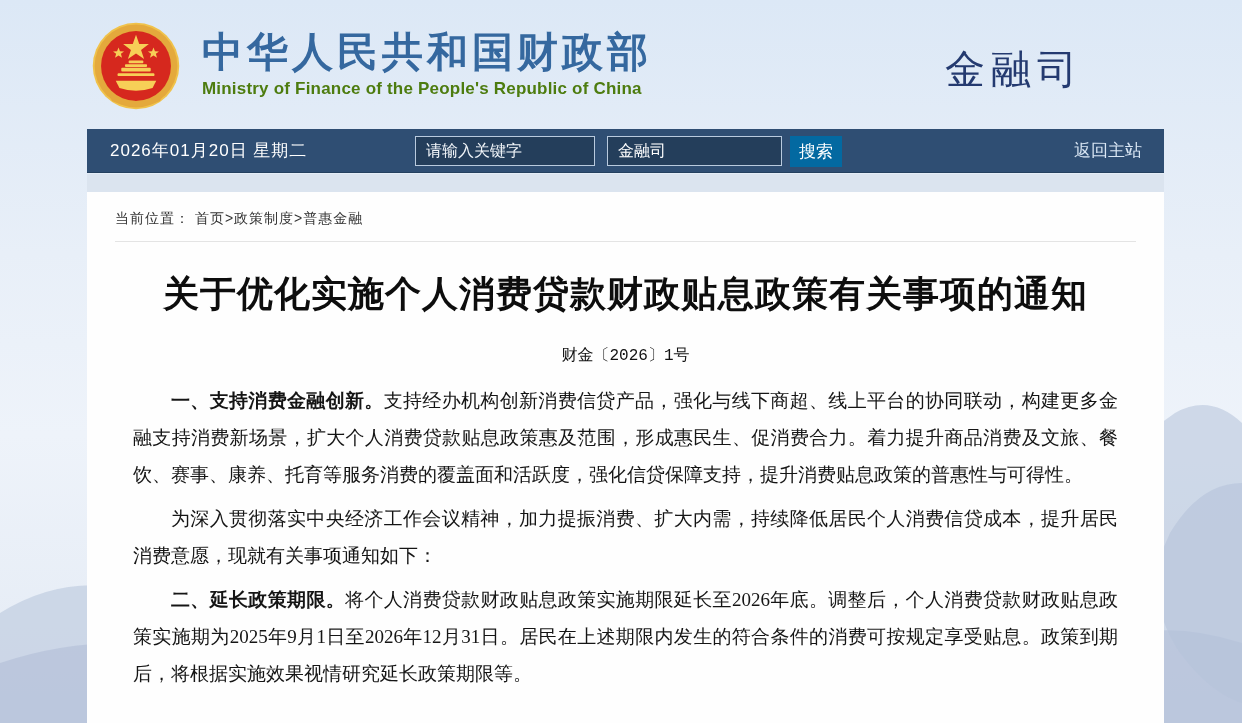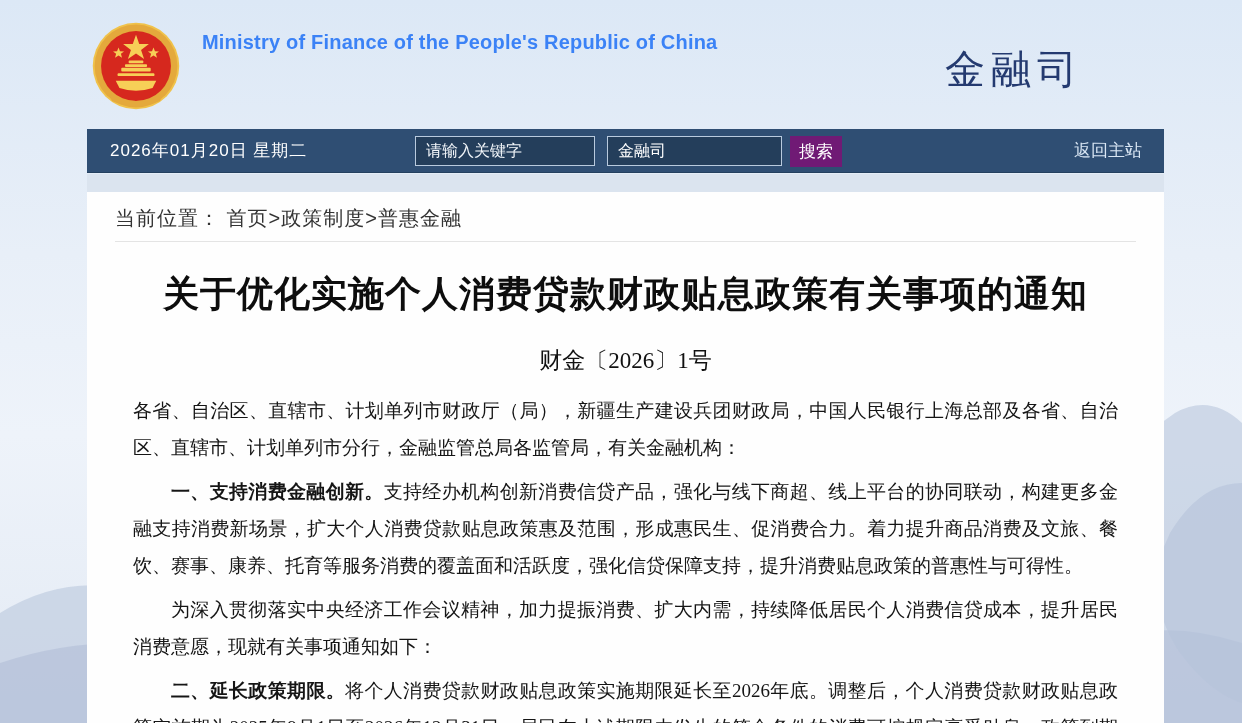--- a/index.html
+++ b/index.html
@@ -17,21 +17,21 @@
 
   
   .site-header { position: absolute; top: 0; left: 0; width: 1242px; height: 129px; z-index: 2; }
   .emblem { position: absolute; left: 90px; top: 20px; width: 92px; height: 92px; }
   .brand { position: absolute; left: 202px; top: 28px; }
   .brand-cn {
     font-size: 41px; font-weight: 700; color: #35689f;
     letter-spacing: 4px; line-height: 48px;
   }
   .brand-en {
-    font-size: 20px; font-weight: 700; color: #3b82f6; margin-top: 3px; letter-spacing: 0.2px;
+    font-size: 17px; font-weight: 700; color: #4d7c0f; margin-top: 3px; letter-spacing: 0.2px;
   }
   .dept-name {
     position: absolute; left: 945px; top: 42px;
     font-family: "Liberation Serif", "DejaVu Serif", serif;
     font-size: 40px; color: #243a70; letter-spacing: 6px; font-weight: 500;
   }
 
   
   .navbar {
     position: absolute; left: 87px; top: 129px; width: 1077px; height: 44px;
@@ -48,56 +48,56 @@
     font-family: "Liberation Sans", "DejaVu Sans", sans-serif;
   }
   .search-input::placeholder { color: #f2f6fa; opacity: 1; }
   .scope-select {
     position: absolute; left: 520px; top: 7px; width: 175px; height: 30px;
     background: #243e5b; border: 1px solid #b9cade; color: #ffffff;
     font-size: 16px; line-height: 28px; padding: 0 10px; cursor: pointer;
   }
   .search-btn {
     position: absolute; left: 703px; top: 7px; width: 52px; height: 31px;
-    background: #701a75; border: none; color: #ffffff; font-size: 17px;
+    background: #0369a1; border: none; color: #ffffff; font-size: 17px;
     cursor: pointer; font-family: "Liberation Sans", "DejaVu Sans", sans-serif;
   }
   .home-link {
     position: absolute; right: 22px; top: 0; height: 44px; line-height: 44px;
     color: #d9e6f4; font-size: 17px; text-decoration: none; cursor: pointer;
   }
 
   
   .sub-band {
     position: absolute; left: 87px; top: 174px; width: 1077px; height: 18px;
     background: #dbe4ef; z-index: 2;
   }
 
   
   .panel {
     position: absolute; left: 87px; top: 192px; width: 1077px; height: 531px;
     background: #fefefe; z-index: 2; padding: 14px 28px 0 28px;
   }
   .breadcrumb {
-    font-size: 20px; color: #333333; line-height: 24px; letter-spacing: 1px;
+    font-size: 14px; color: #333333; line-height: 24px; letter-spacing: 1px;
   }
   .breadcrumb a { color: #333333; text-decoration: none; cursor: pointer; }
   .crumb-sep { color: #333333; }
   .breadcrumb-rule {
     border: none; border-top: 1px solid #e4e4e4; margin-top: 11px;
   }
   .doc-title {
     margin-top: 28px; text-align: center;
     font-family: "Liberation Serif", "DejaVu Serif", serif;
     font-size: 36px; font-weight: 700; color: #0d0d0d; letter-spacing: 1px;
   }
   .doc-number {
     margin-top: 26px; text-align: center;
-    font-family: Liberation Serif, serif;
-    font-size: 23px; color: #111111;
+    font-family: Liberation Mono, monospace;
+    font-size: 16px; color: #111111;
   }
   .article-body {
     margin-top: 16px; padding: 0 18px;
     font-family: "Liberation Serif", "DejaVu Serif", serif;
     font-size: 19px; color: #151515; line-height: 37px; text-align: justify;
   }
   .article-body p { margin-bottom: 7px; }
   .article-body p.indent { text-indent: 2em; }
   .para-lead { font-weight: 700; font-family: "Liberation Sans", "DejaVu Sans", sans-serif; }
 </style>
@@ -119,20 +119,21 @@
     <polygon points="31,30 32.6,34 37,34.2 33.6,36.8 34.8,41 31,38.5 27.2,41 28.4,36.8 25,34.2 29.4,34" fill="#f7cf57"></polygon>
     <polygon points="69,30 70.6,34 75,34.2 71.6,36.8 72.8,41 69,38.5 65.2,41 66.4,36.8 63,34.2 67.4,34" fill="#f7cf57"></polygon>
     <rect x="34" y="52" width="32" height="4" rx="1" fill="#f7cf57"></rect>
     <rect x="30" y="58" width="40" height="3" rx="1" fill="#f7cf57"></rect>
     <rect x="38" y="48" width="24" height="3" rx="1" fill="#f7cf57"></rect>
     <rect x="42" y="44" width="16" height="3" rx="1" fill="#f7cf57"></rect>
     <path d="M28,66 L72,66 L68,74 Q50,80 32,74 Z" fill="#f7cf57"></path>
     <path d="M20,80 Q50,96 80,80 L76,88 Q50,100 24,88 Z" fill="#e4a93c"></path>
   </svg>
   <div class="brand">
+    <div class="brand-cn">中华人民共和国财政部</div>
     <div class="brand-en">Ministry of Finance of the People's Republic of China</div>
   </div>
   <div class="dept-name">金融司</div>
 </header>
 
 <nav class="navbar">
   <span class="nav-date">2026年01月20日  星期二</span>
   <input class="search-input" type="text" placeholder="请输入关键字" style="">
   <div class="scope-select">金融司</div>
   <button class="search-btn">搜索</button>
@@ -145,18 +146,17 @@
   <div class="breadcrumb">
     <span>当前位置：</span>
     <a>首页</a><span class="crumb-sep">&gt;</span><a>政策制度</a><span class="crumb-sep">&gt;</span><a>普惠金融</a>
   </div>
   <hr class="breadcrumb-rule">
 
   <h1 class="doc-title">关于优化实施个人消费贷款财政贴息政策有关事项的通知</h1>
   <div class="doc-number">财金〔2026〕1号</div>
 
   <article class="article-body">
-    <p><span>各省、自治区、直辖市、计划单列市财政厅（局），新疆生产建设兵团财政局，中国人民银行上海总部及各省、自治区、直辖市、计划单列市分行，金融监管总局各监管局，有关金融机构：</span></p>
     <p class="indent"><span class="para-lead">一、支持消费金融创新。</span><span>支持经办机构创新消费信贷产品，强化与线下商超、线上平台的协同联动，构建更多金融支持消费新场景，扩大个人消费贷款贴息政策惠及范围，形成惠民生、促消费合力。着力提升商品消费及文旅、餐饮、赛事、康养、托育等服务消费的覆盖面和活跃度，强化信贷保障支持，提升消费贴息政策的普惠性与可得性。</span></p>
     <p class="indent"><span>为深入贯彻落实中央经济工作会议精神，加力提振消费、扩大内需，持续降低居民个人消费信贷成本，提升居民消费意愿，现就有关事项通知如下：</span></p>
     <p class="indent"><span class="para-lead">二、延长政策期限。</span><span>将个人消费贷款财政贴息政策实施期限延长至2026年底。调整后，个人消费贷款财政贴息政策实施期为2025年9月1日至2026年12月31日。居民在上述期限内发生的符合条件的消费可按规定享受贴息。政策到期后，将根据实施效果视情研究延长政策期限等。</span></p>
   </article>
 </main>
 
 </body></html>

